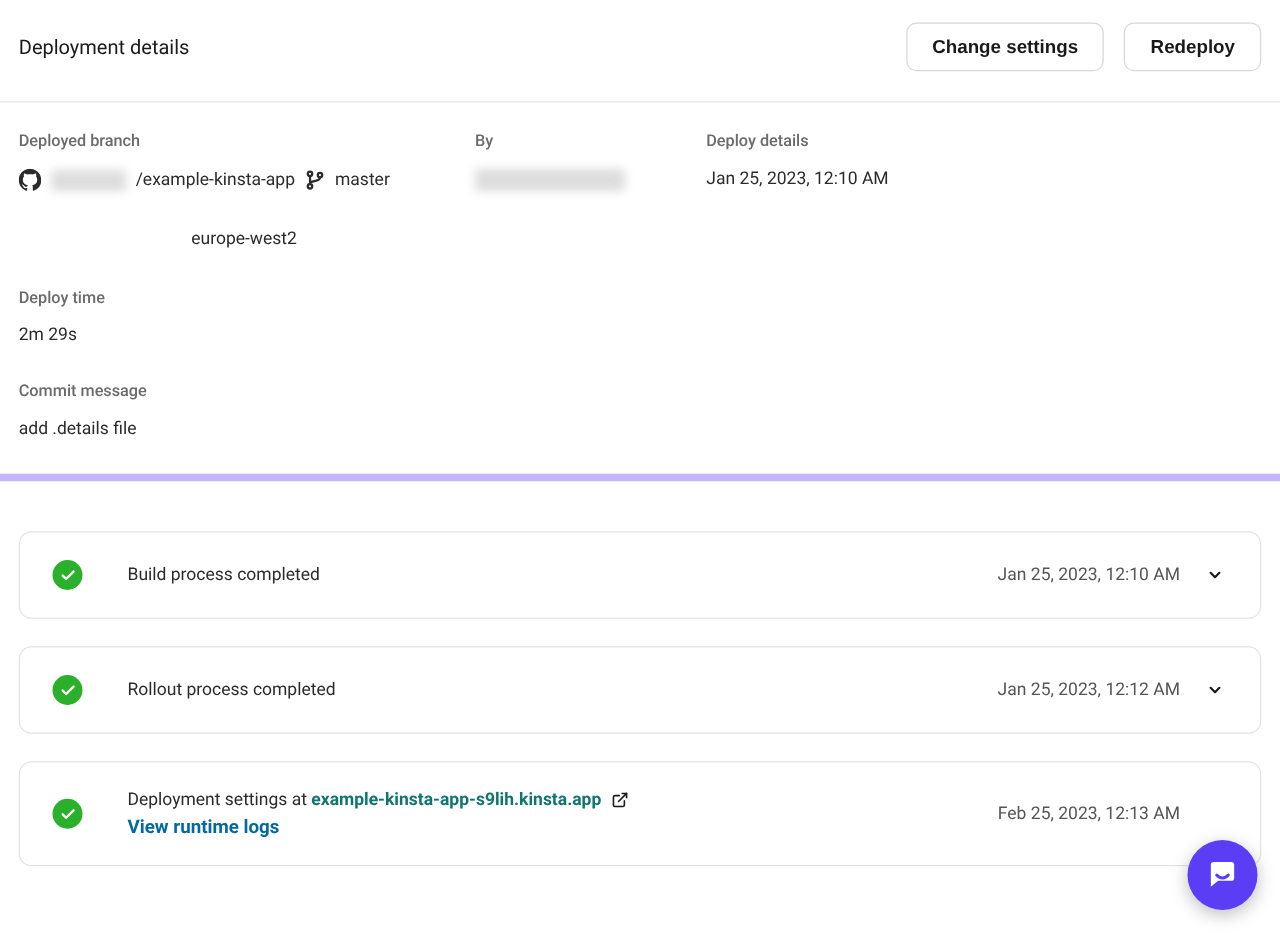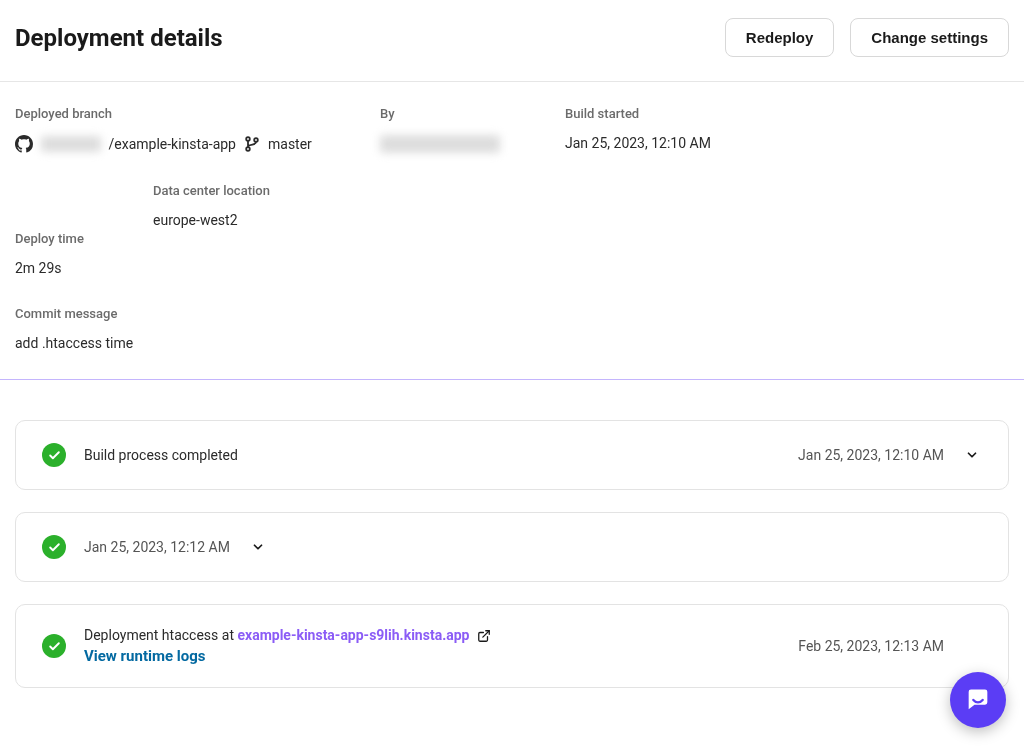--- a/index.html
+++ b/index.html
@@ -13,41 +13,41 @@
     overflow: hidden;
   }
   .header {
     display: flex;
     justify-content: space-between;
     align-items: center;
     padding: 18px 15px 24px 15px;
     border-bottom: 1px solid #e6e6e6;
   }
   .page-title {
-    font-size: 24px;
-    font-weight: 700;
+    font-size: 16px;
+    font-weight: 400;
     color: #1a1a1a;
   }
   .header-actions {
     display: flex;
     gap: 16px;
   }
   .btn {
     border: 1px solid #d8d8d8;
     background: #fff;
     border-radius: 8px;
     padding: 10px 20px;
     font-size: 15px;
     font-weight: 600;
     color: #1a1a1a;
     cursor: pointer;
   }
   .details {
     padding: 24px 15px 28px 15px;
-    border-bottom: 1px solid #c4b5fd;
+    border-bottom: 6px solid #c4b5fd;
   }
   .row {
     display: flex;
     flex-wrap: wrap;
     gap: 0;
     margin-bottom: 30px;
   }
   .row:last-child { margin-bottom: 0; }
   .field { min-width: 0; }
   .f-branch { width: 365px; }
@@ -98,46 +98,46 @@
   .check {
     width: 24px; height: 24px;
     background: #2bb02b;
     border-radius: 50%;
     display: flex;
     align-items: center;
     justify-content: center;
     flex-shrink: 0;
     color: #fff;
   }
-  .card-content { flex: 1; font-size: 14px; color: #2b2b2b; }
+  .card-content { flex: 1; font-size: 14px; color: #2b2b2b; margin-left: 18px; }
   .card-time { font-size: 14px; color: #555; }
   .chevron { width: 20px; display:flex; justify-content:center; color:#1a1a1a; }
-  .dep-url { font-weight: 700; color:#8b5cf6; }
+  .dep-url { font-weight: 700; color:#0f766e; }
   .runtime { font-weight:700; font-size:15px; color:#0369a1; margin-top:4px; display:block; cursor:pointer; }
   .chat-fab {
     position: absolute;
     right: 18px;
     bottom: 18px;
     width: 56px; height: 56px;
     border-radius: 50%;
     background: #5b3df5;
     display:flex; align-items:center; justify-content:center;
     color:#fff;
     box-shadow: 0 4px 14px rgba(0,0,0,0.25);
     cursor:pointer;
   }
 </style>
 </head>
 <body>
 
 <div class="header">
   <h1 class="page-title">Deployment details</h1>
   <div class="header-actions">
+    <button class="btn">Change settings</button>
     <button class="btn">Redeploy</button>
-    <button class="btn">Change settings</button>
   </div>
 </div>
 
 <div class="details">
   <div class="row">
     <div class="field f-branch">
       <div class="label">Deployed branch</div>
       <div class="value">
         <span class="gh-icon">
           <svg width="18" height="18" viewBox="0 0 16 16" fill="currentColor">
@@ -157,40 +157,39 @@
         <span>master</span>
       </div>
     </div>
     <div class="field f-by">
       <div class="label">By</div>
       <div class="value">
         <span class="blur" style="width:120px;height:18px;">██████████</span>
       </div>
     </div>
     <div class="field f-started">
-      <div class="label">Build started</div>
+      <div class="label">Deploy details</div>
       <div class="value">Jan 25, 2023, 12:10 AM</div>
     </div>
   </div>
 
   <div class="row">
     <div class="field f-time">
       <div class="label">Deploy time</div>
       <div class="value">2m 29s</div>
     </div>
     <div class="field f-loc">
-      <div class="label">Data center location</div>
       <div class="value">europe-west2</div>
     </div>
   </div>
 
   <div class="row">
     <div class="field f-msg">
       <div class="label">Commit message</div>
-      <div class="value">add .htaccess time</div>
+      <div class="value">add .details file</div>
     </div>
   </div>
 </div>
 
 <div class="timeline">
 
   <div class="card">
     <div class="check">
       <svg width="13" height="13" viewBox="0 0 24 24" fill="none" stroke="currentColor" stroke-width="3.5" stroke-linecap="round" stroke-linejoin="round">
           <polyline points="20 6 9 17 4 12"></polyline>
@@ -204,36 +203,37 @@
         </svg>
     </div>
   </div>
 
   <div class="card">
     <div class="check">
       <svg width="13" height="13" viewBox="0 0 24 24" fill="none" stroke="currentColor" stroke-width="3.5" stroke-linecap="round" stroke-linejoin="round">
           <polyline points="20 6 9 17 4 12"></polyline>
         </svg>
     </div>
+    <div class="card-content">Rollout process completed</div>
     <div class="card-time">Jan 25, 2023, 12:12 AM</div>
     <div class="chevron">
       <svg width="14" height="14" viewBox="0 0 24 24" fill="none" stroke="currentColor" stroke-width="3" stroke-linecap="round" stroke-linejoin="round">
           <polyline points="6 9 12 15 18 9"></polyline>
         </svg>
     </div>
   </div>
 
   <div class="card">
     <div class="check">
       <svg width="13" height="13" viewBox="0 0 24 24" fill="none" stroke="currentColor" stroke-width="3.5" stroke-linecap="round" stroke-linejoin="round">
           <polyline points="20 6 9 17 4 12"></polyline>
         </svg>
     </div>
     <div class="card-content">
-      <span>Deployment htaccess at </span><span class="dep-url">example-kinsta-app-s9lih.kinsta.app</span>
+      <span>Deployment settings at </span><span class="dep-url">example-kinsta-app-s9lih.kinsta.app</span>
       <span class="ext-icon" style="display:inline-block;vertical-align:middle;margin-left:4px;">
         <svg width="14" height="14" viewBox="0 0 24 24" fill="none" stroke="#1a1a1a" stroke-width="2.2" stroke-linecap="round" stroke-linejoin="round">
             <path d="M18 13v6a2 2 0 01-2 2H5a2 2 0 01-2-2V8a2 2 0 012-2h6"></path>
             <polyline points="15 3 21 3 21 9"></polyline>
             <line x1="10" y1="14" x2="21" y2="3"></line>
           </svg>
       </span>
       <span class="runtime">View runtime logs</span>
     </div>
     <div class="card-time">Feb 25, 2023, 12:13 AM</div>

